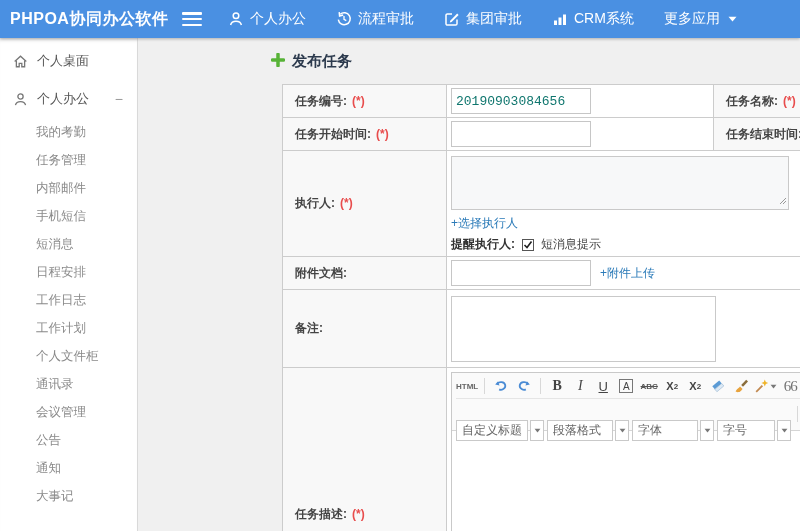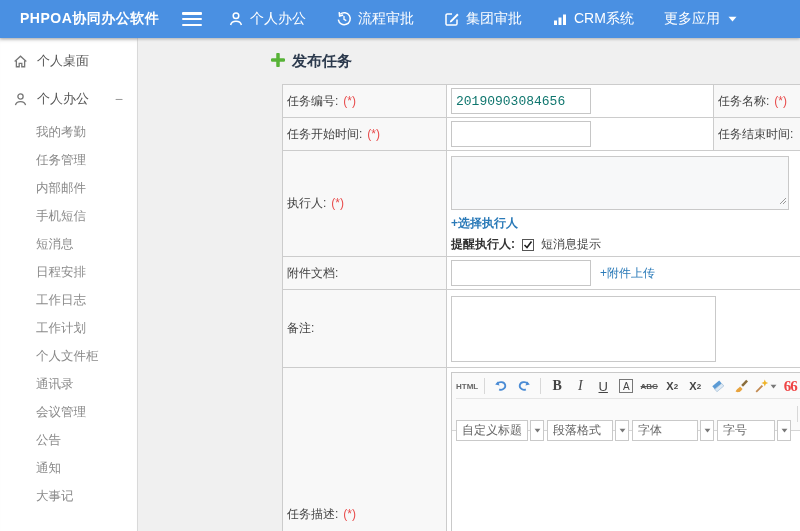--- a/index.html
+++ b/index.html
@@ -10,21 +10,21 @@
     color: #444;
     font-size: 12px;
   }
   
   .header {
     height: 38px; background: #4a90e2; color: #fff;
     display: flex; align-items: center;
     position: relative; z-index: 5;
     box-shadow: 0 1px 3px rgba(0,0,0,.28);
   }
-  .logo { font-size: 14px; font-weight: bold; padding-left: 20px; width: 180px; letter-spacing: .5px; cursor: pointer; }
+  .logo { font-size: 16px; font-weight: bold; padding-left: 10px; width: 180px; letter-spacing: .5px; cursor: pointer; }
   .hamburger { width: 20px; height: 14px; display: flex; flex-direction: column; justify-content: space-between; cursor: pointer; margin-left: 2px; }
   .hamburger i { display: block; height: 2.5px; background: #fff; border-radius: 1px; }
   .nav { display: flex; align-items: center; gap: 30px; margin-left: 26px; }
   .nav-item { display: flex; align-items: center; gap: 6px; font-size: 14px; cursor: pointer; color: #fff; }
   .nav-item svg { display: block; }
   .caret { margin-left: 2px; }
   
   .layout { display: flex; height: 493px; }
   .sidebar {
     width: 138px; background: #fff; border-right: 1px solid #d9d9d9;
@@ -37,33 +37,33 @@
   .side-parent .toggle { margin-left: auto; color: #999; font-size: 14px; padding-right: 6px; }
   .side-sub { display: flex; align-items: center; padding: 5.5px 8px 5.5px 36px; font-size: 12.5px; color: #8a8a8a; cursor: pointer; }
   .side-sub .toggle { margin-left: auto; margin-right: 14px; color: #999; font-size: 13px; }
   
   .content { flex: 1; overflow: hidden; }
   .wrapper { margin: 14px 0 0 133px; }
   .title-row { display: flex; align-items: center; gap: 7px; }
   .title-row h2 { font-size: 15px; color: #2c3a4d; font-weight: bold; }
   .form-table { border-collapse: collapse; background: #fff; margin: 13px 0 0 11px; table-layout: fixed; width: 960px; }
   .form-table td { border: 1px solid #ccc; font-size: 12px; color: #444; vertical-align: middle; }
-  td.lbl { background: #f8f8f8; padding-left: 4px; }
+  td.lbl { background: #f8f8f8; padding-left: 12px; font-weight: bold; }
   td.fld { background: #fff; padding: 3px 4px; }
   em.req { color: #e84c4c; font-style: normal; margin-left: 5px; }
   input.txt { height: 26px; width: 140px; border: 1px solid #c6c6c6; padding: 1px 4px; font-size: 13px; color: #0f766e; font-family: Liberation Mono, monospace; }
   tr.r-small { height: 30px; }
   tr.r-exec { height: 100px; }
   tr.r-attach { height: 32px; }
   tr.r-remark { height: 78px; }
   tr.r-desc { height: 290px; }
   .exec-box { position: relative; width: 338px; height: 54px; border: 1px solid #c9c9c9; background: #f7f8f9; margin-top: 2px; }
   .corner { position: absolute; right: 1px; bottom: 1px; }
   .link { color: #2a7ab8; font-size: 12px; text-decoration: none; cursor: pointer; }
-  .select-link { display: inline-block; margin: 5px 0 4px; font-weight: bold; }
+  .select-link { display: inline-block; margin: 5px 0 4px; }
   .remind-line { display: flex; align-items: center; gap: 7px; }
   .remind-label { font-weight: bold; color: #333; }
   .checkbox { width: 12px; height: 12px; border: 1px solid #555; background: #fff; display: inline-flex; align-items: center; justify-content: center; cursor: pointer; }
   .attach-line { display: flex; align-items: center; gap: 9px; }
   .remark-box { position: relative; width: 265px; height: 66px; border: 1px solid #c9c9c9; background: #fff; }
   td.fld-desc { vertical-align: top; padding: 4px; }
   
   .editor { width: 700px; border: 1px solid #c9c9c9; background: #fff; }
   .toolbar { background: #fafafa; border-bottom: 1px solid #d5d5d5; padding: 1px 4px 3px; }
   .tb-row1 { display: flex; align-items: center; gap: 3px; height: 25px; border-bottom: 1px solid #e5e5e5; }
@@ -71,21 +71,21 @@
   .tb-btn { min-width: 20px; height: 20px; display: inline-flex; align-items: center; justify-content: center; color: #444; cursor: pointer; border-radius: 2px; }
   .tb-sep { width: 1px; height: 16px; background: #d8d8d8; margin: 0 3px; }
   .html-btn { font-size: 8px; color: #666; font-weight: bold; letter-spacing: 0; }
   .bold-btn { font-family: "Liberation Serif", serif; font-weight: bold; font-size: 14px; }
   .italic-btn { font-family: "Liberation Serif", serif; font-style: italic; font-size: 14px; }
   .underline-btn { text-decoration: underline; font-size: 13px; }
   .fontborder-btn span { border: 1px solid #777; font-size: 10px; width: 14px; height: 14px; line-height: 13px; text-align: center; display: inline-block; }
   .strike-btn { text-decoration: line-through; font-size: 8px; font-weight: bold; color: #555; }
   .script-btn { font-size: 11px; font-weight: bold; }
   .script-btn sup, .script-btn sub { font-size: 8px; }
-  .quote-btn { font-family: "Liberation Serif", serif; font-weight: bold; font-size: 15px; color: #ef4444; letter-spacing: -1px; }
+  .quote-btn { font-family: "Liberation Serif", serif; font-weight: normal; font-size: 15px; color: #737373; letter-spacing: -1px; }
   .ue-combo { display: flex; align-items: center; gap: 2px; margin-top: 32px; }
   .ue-combo .box { height: 21px; line-height: 19px; border: 1px solid #c9c9c9; background: #fff; padding: 0 5px; font-size: 12px; color: #666; cursor: pointer; overflow: hidden; white-space: nowrap; }
   .ue-combo .drop { width: 14px; height: 21px; border: 1px solid #c9c9c9; background: #fff; display: inline-flex; align-items: center; justify-content: center; color: #555; cursor: pointer; }
   .w-heading { width: 72px; }
   .w-para { width: 66px; }
   .w-font { width: 66px; }
   .w-size { width: 58px; }
   .editor-body { height: 224px; background: #fff; }
 </style>
 </head>

